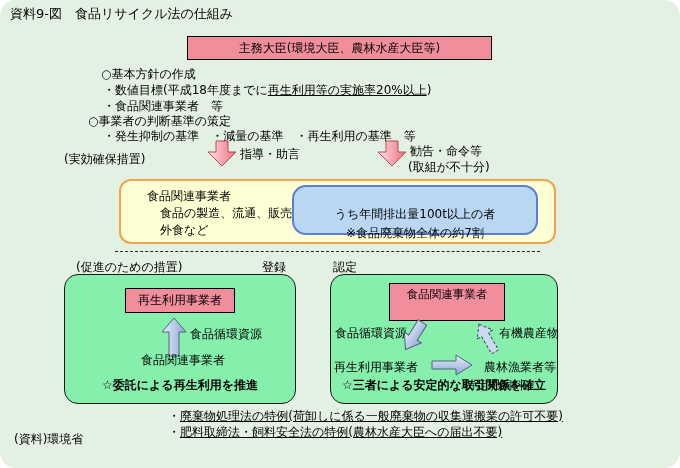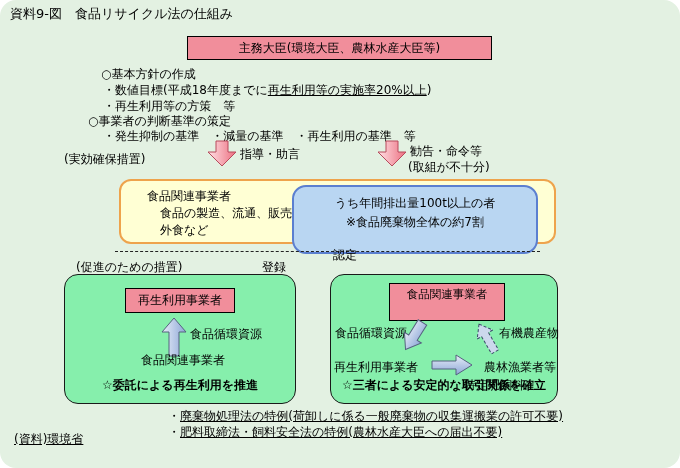--- a/index.html
+++ b/index.html
@@ -23,21 +23,21 @@
 
 <div class="stage">
   <div class="panel"></div>
 
   <div class="abs title" style="left:10px; top:6px;">資料9-図　食品リサイクル法の仕組み</div>
 
   <div class="pinkbox" style="left:187px; top:36px; width:305px; height:24px; line-height:22px;">主務大臣(環境大臣、農林水産大臣等)</div>
 
   <div class="abs" style="left:88px;  top:67px;margin-left:13px;">○基本方針の作成</div>
   <div class="abs" style="left:103px; top:83px;"><span>・数値目標(平成18年度までに</span><span class="ul">再生利用等の実施率20%以上</span><span>)</span></div>
-  <div class="abs" style="left:103px; top:99px;">・再生利用等の方策　等</div>
+  <div class="abs" style="left:103px; top:99px;">・食品関連事業者　等</div>
   <div class="abs" style="left:88px;  top:114px;">○事業者の判断基準の策定</div>
   <div class="abs" style="left:103px; top:129px;text-align:center;">・発生抑制の基準　・減量の基準　・再生利用の基準　等</div>
 
   <div class="abs" style="left:64px; top:152px;">(実効確保措置)</div>
 
   <div class="abs" style="left:207px; top:140px;">
     <svg width="30" height="27" viewBox="0 0 30 27">
       <defs>
           <linearGradient id="gpink1" x1="0" y1="0" x2="1" y2="0">
         <stop offset="0" stop-color="#ffe3e6"></stop>
@@ -60,31 +60,31 @@
       <polygon points="9,1 21,1 21,12 29,12 15,26 1,12 9,12" fill="url(#gpink2)" stroke="#b84a5c" stroke-width="1"></polygon>
     </svg>
   </div>
   <div class="abs" style="left:410px; top:144px;">勧告・命令等</div>
   <div class="abs" style="left:408px; top:160px;">(取組が不十分)</div>
 
   <div class="yellowbox" style="left:119px; top:179px; width:437px; height:65px;">
     <div class="abs" style="left:26px; top:8px;">食品関連事業者</div>
     <div class="abs" style="left:39px; top:25px;">食品の製造、流通、販売、</div>
     <div class="abs" style="left:39px; top:42px;">外食など</div>
-    <div class="bluebox" style="left:171px; top:4px; width:246px; height:69px; padding-top:7px; line-height:19px;">
+    <div class="bluebox" style="left:171px; top:4px; width:246px; height:50px; padding-top:18px; line-height:19px;">
       <div>うち年間排出量100t以上の者</div>
       <div>※食品廃棄物全体の約7割</div>
     </div>
   </div>
 
   <div class="dashline" style="left:115px; top:251px; width:425px;"></div>
 
   <div class="abs" style="left:64px;  top:260px;margin-left:12px;">(促進のための措置)</div>
   <div class="abs" style="left:262px; top:260px;">登録</div>
-  <div class="abs" style="left:333px; top:248px;">認定</div>
+  <div class="abs" style="left:333px; top:260px;">認定</div>
 
   <div class="greenbox" style="left:64px; top:274px; width:232px; height:130px;">
     <div class="pinkbox" style="left:60px; top:13px; width:110px; height:25px; line-height:23px;">再生利用事業者</div>
     <div class="abs" style="left:96px; top:42px;">
       <svg width="26" height="40" viewBox="0 0 26 40">
         <defs>
             <linearGradient id="gblue1" x1="0" y1="0" x2="1" y2="0">
           <stop offset="0" stop-color="#e8eef8"></stop>
               <stop offset="1" stop-color="#8ca6d6"></stop>
         </linearGradient>
@@ -132,14 +132,14 @@
         <polygon points="10,1 19,13 14,13 14,33 6,33 6,13 1,13" fill="#ccd8ec" stroke="#3a4a68" stroke-width="1" stroke-dasharray="3,2"></polygon>
       </svg>
     </div>
     <div class="abs" style="left:168px; top:51px;">有機農産物</div>
     <div class="note" style="bottom:9px;">☆三者による安定的な取引関係を確立</div>
   </div>
 
   <div class="abs" style="left:168px; top:409px;"><span>・</span><span class="ul">廃棄物処理法の特例(荷卸しに係る一般廃棄物の収集運搬業の許可不要)</span></div>
   <div class="abs" style="left:168px; top:425px;"><span>・</span><span class="ul">肥料取締法・飼料安全法の特例(農林水産大臣への届出不要)</span></div>
 
-  <div class="abs" style="left:14px; top:432px;text-decoration:underline;">(資料)環境省</div>
+  <div class="abs" style="left:14px; top:432px;">(資料)環境省</div>
 </div>
 
 </body></html>

